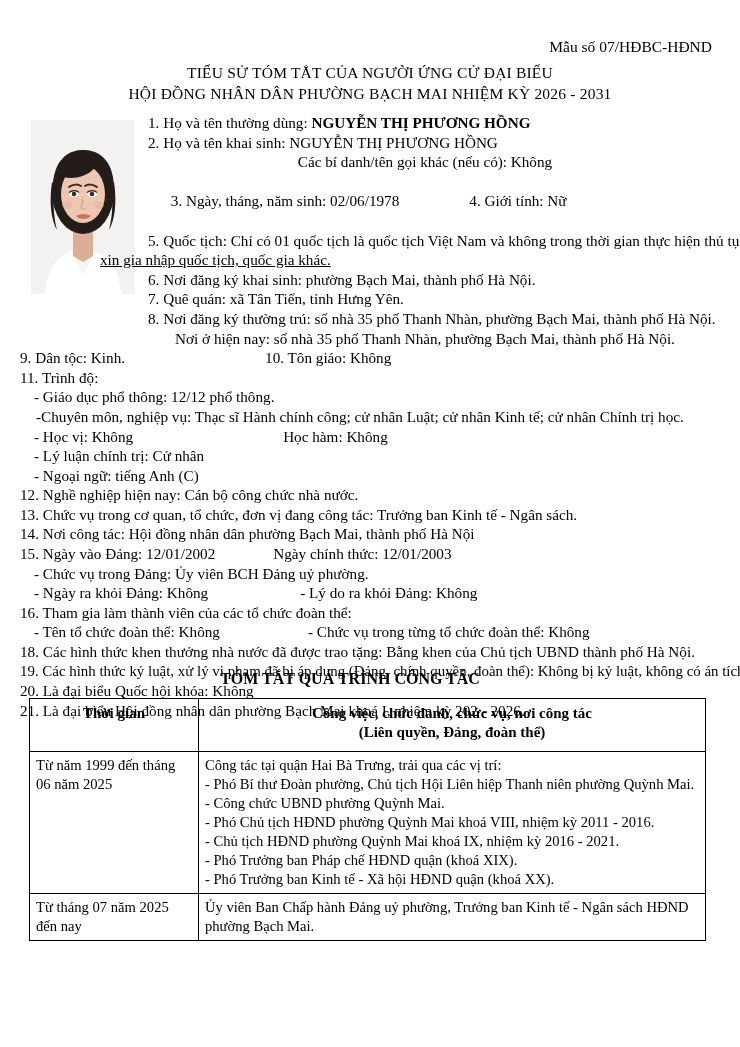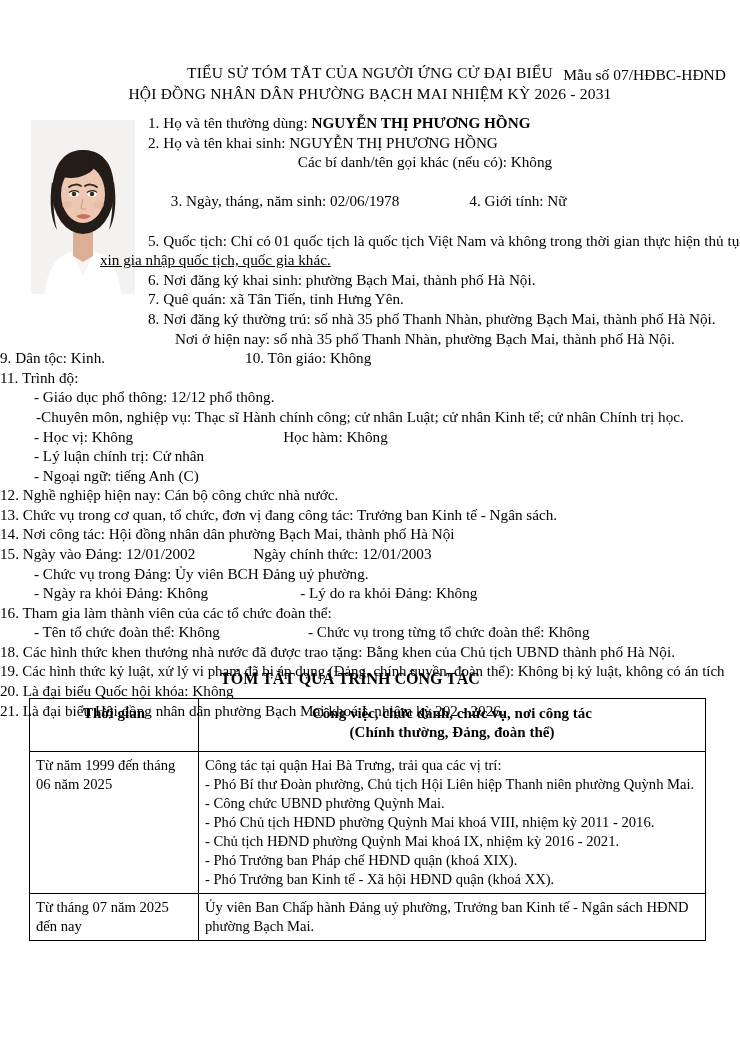--- a/index.html
+++ b/index.html
@@ -19,24 +19,23 @@
     position: relative;
     width: 740px;
     height: 1047px;
     box-sizing: border-box;
   }
 
   
   .form-code {
     position: absolute;
     top: 38px;
-    right: 14px;
+    right: 28px;
     font-size: 15.5px;
     white-space: nowrap;
-    margin-top: 28px;
   }
 
   
   .title-block {
     position: absolute;
     top: 62px;
     left: 0;
     width: 740px;
     text-align: center;
   }
@@ -63,20 +62,21 @@
   .body-text {
     position: absolute;
     left: 0;
     top: 113px;
     width: 684px;
     font-size: 15.2px;
     line-height: 19.6px;
   }
   .ln {
     white-space: pre;
+    padding-left: 20px;
     min-height: 19.6px;
   }
   
   .ln.indent-photo { padding-left: 148px; }
   .ln.indent-photo3 { padding-left: 100px; text-decoration: underline; }
   .ln.indent-photo4 { padding-left: 166px; text-align: center; }
   .ln.sub { padding-left: 34px; }
   .ln.sub2 { padding-left: 36px; }
   .b { font-weight: bold; }
 
@@ -220,21 +220,21 @@
   </div>
 
   <div class="section-heading">TÓM TẮT QUÁ TRÌNH CÔNG TÁC</div>
 
   <table class="career-table">
     <thead>
       <tr>
         <th class="col-time">Thời gian</th>
         <th>
           <div>Công việc, chức danh, chức vụ, nơi công tác</div>
-          <div>(Chính thường, Đảng, đoàn thể)</div>
+          <div>(Liên quyền, Đảng, đoàn thể)</div>
         </th>
       </tr>
     </thead>
     <tbody>
       <tr>
         <td class="cell-time">Từ năm 1999 đến tháng 06 năm 2025</td>
         <td class="cell-task">
           <div class="tl">Công tác tại quận Hai Bà Trưng, trải qua các vị trí:
 - Phó Bí thư Đoàn phường, Chủ tịch Hội Liên hiệp Thanh niên phường Quỳnh Mai.
 - Công chức UBND phường Quỳnh Mai.

